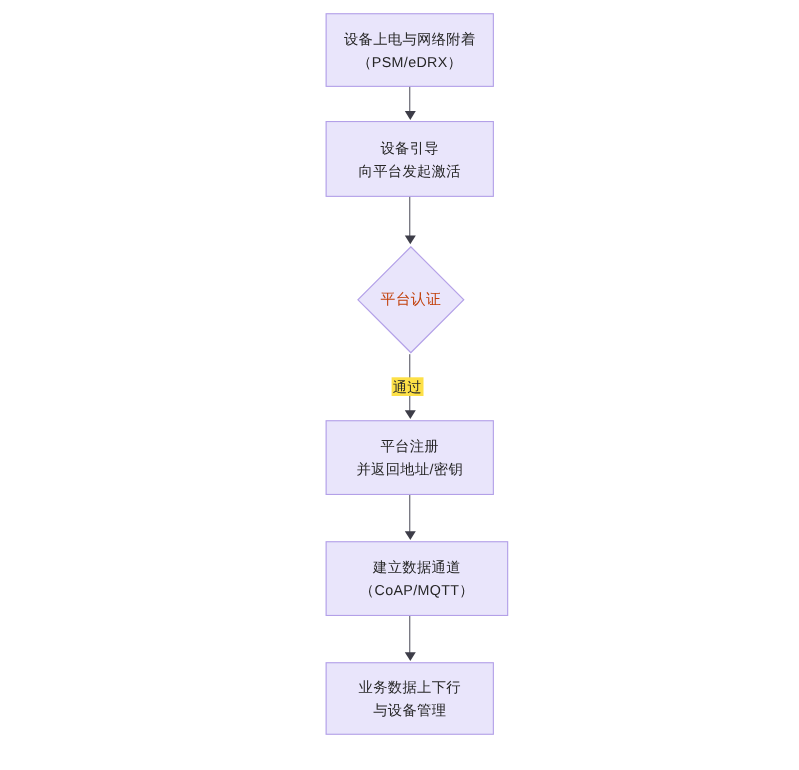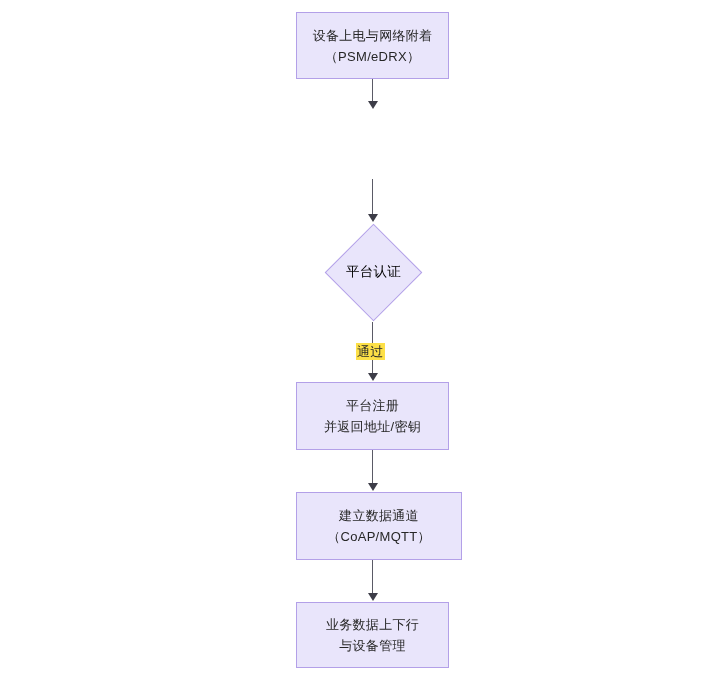--- a/index.html
+++ b/index.html
@@ -57,21 +57,21 @@
     margin-left: -34.5px;
     margin-top: -34.5px;
     background: #e9e5fb;
     border: 1.4px solid #b3a0e8;
     transform: rotate(45deg);
     box-sizing: border-box;
   }
   .node-diamond .diamond-text {
     position: relative;
     z-index: 2;
-    color: #000000;
+    color: #c2410c;
     font-size: 13.5px;
     line-height: 20px;
     letter-spacing: 0.3px;
     white-space: nowrap;
   }
   
   .connector {
     position: absolute;
     width: 1.4px;
     background: #5a5a66;
@@ -102,20 +102,24 @@
 <div id="canvas">
 
   <div class="node-box" style="left:296px; top:12px; width:153px; height:67px;">
     <span>设备上电与网络附着</span>
     <span class="line2">（PSM/eDRX）</span>
   </div>
 
   <div class="connector" style="left:372px; top:79px; height:23px;"></div>
   <div class="arrowhead" style="left:368px; top:101px;"></div>
 
+  <div class="node-box" style="left:296px; top:110px; width:153px; height:69px;">
+    <span>设备引导</span>
+    <span class="line2">向平台发起激活</span>
+  </div>
 
   <div class="connector" style="left:372px; top:179px; height:36px;"></div>
   <div class="arrowhead" style="left:368px; top:214px;"></div>
 
   <div class="node-diamond" style="left:325px; top:223px; width:97px; height:98px;">
     <span class="diamond-shape"></span>
     <span class="diamond-text">平台认证</span>
   </div>
 
   <div class="connector" style="left:372px; top:322px; height:52px;"></div>

